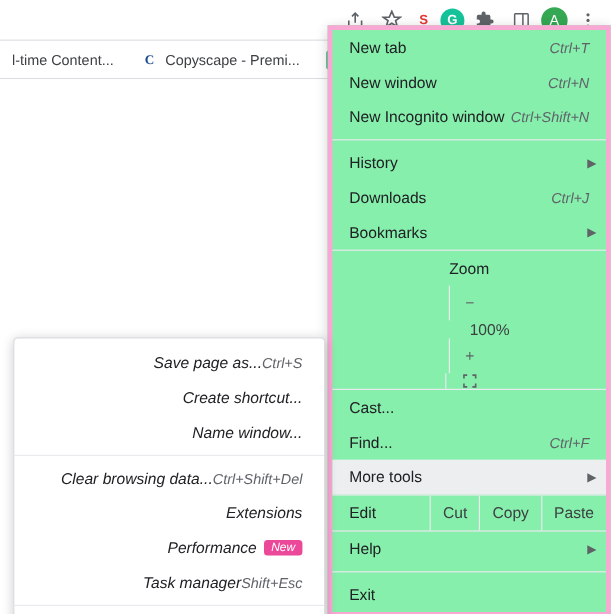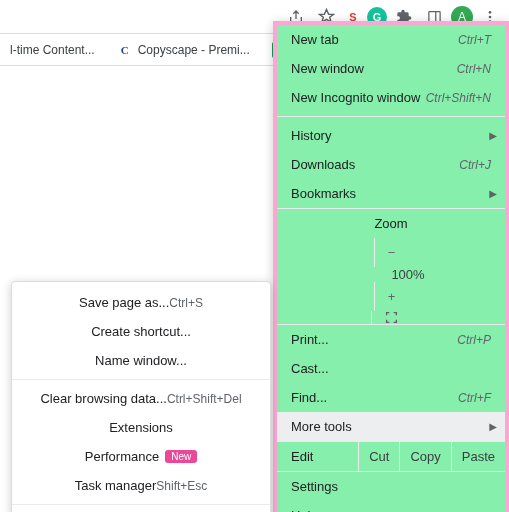--- a/index.html
+++ b/index.html
@@ -25,21 +25,21 @@
   .zoom-row { display: flex; align-items: center; border-top: 1px solid #e8eaed; border-bottom: 1px solid #e8eaed; flex-direction: column; }
   .zoom-label { padding: 7px 14px; flex: 1; }
   .zoom-btn { width: 34px; text-align: center; padding: 7px 0; cursor: pointer; color: #5f6368; border-left: 1px solid #e8eaed; }
   .zoom-val { width: 44px; text-align: center; color: #3c4043; margin-left: 34px; }
   .fs-btn { width: 40px; display: flex; align-items: center; justify-content: center; border-left: 1px solid #e8eaed; cursor: pointer; }
   .edit-row { display: flex; border-top: 1px solid #e8eaed; border-bottom: 1px solid #e8eaed; }
   .edit-label { padding: 7px 14px; flex: 1; }
   .edit-btn { padding: 7px 10px; cursor: pointer; border-left: 1px solid #e8eaed; color: #3c4043; }
   
   .submenu { position: absolute; top: 281px; left: 11px; width: 260px; background: #fff; border: 1px solid #dadce0; box-shadow: 0 2px 10px rgba(0,0,0,.2); z-index: 20; padding: 6px 0; border-radius: 4px; }
-  .sub-item { display: flex; justify-content: center; align-items: center; padding: 7px 18px; cursor: pointer; }
+  .sub-item { display: flex; justify-content: flex-end; align-items: center; padding: 7px 18px; cursor: pointer; font-style: italic; }
   .sub-shortcut { color: #5f6368; font-size: 12px; }
   .new-badge { background: #ec4899; color: #fff; font-size: 10px; padding: 1px 6px; border-radius: 3px; margin-left: 6px; }
   .sub-label-wrap { display: flex; align-items: center; }
 </style>
 </head>
 <body>
 
 <div class="top-bar">
   <div class="toolbar-icon">
     <svg width="16" height="16" viewBox="0 0 24 24" fill="none" stroke="#5f6368" stroke-width="2">
@@ -127,42 +127,35 @@
     <div class="zoom-btn">−</div>
     <div class="zoom-val">100%</div>
     <div class="zoom-btn">+</div>
     <div class="fs-btn">
       <svg width="13" height="13" viewBox="0 0 24 24" fill="none" stroke="#5f6368" stroke-width="2.5">
           <path d="M3 8V3h5M21 8V3h-5M3 16v5h5M21 16v5h-5"></path>
         </svg>
     </div>
   </div>
   <div class="menu-item">
-    <span>Print...</span>
-    <span class="menu-shortcut">Ctrl+P</span>
-  </div>
-  <div class="menu-item">
     <span>Cast...</span>
   </div>
   <div class="menu-item">
     <span>Find...</span>
     <span class="menu-shortcut">Ctrl+F</span>
   </div>
   <div class="menu-item highlighted">
     <span>More tools</span>
     <span class="menu-arrow">▶</span>
   </div>
   <div class="edit-row">
     <div class="edit-label">Edit</div>
     <div class="edit-btn">Cut</div>
     <div class="edit-btn">Copy</div>
     <div class="edit-btn">Paste</div>
-  </div>
-  <div class="menu-item">
-    <span>Settings</span>
   </div>
   <div class="menu-item">
     <span>Help</span>
     <span class="menu-arrow">▶</span>
   </div>
   <div class="menu-sep"></div>
   <div class="menu-item">
     <span>Exit</span>
   </div>
 </div>

